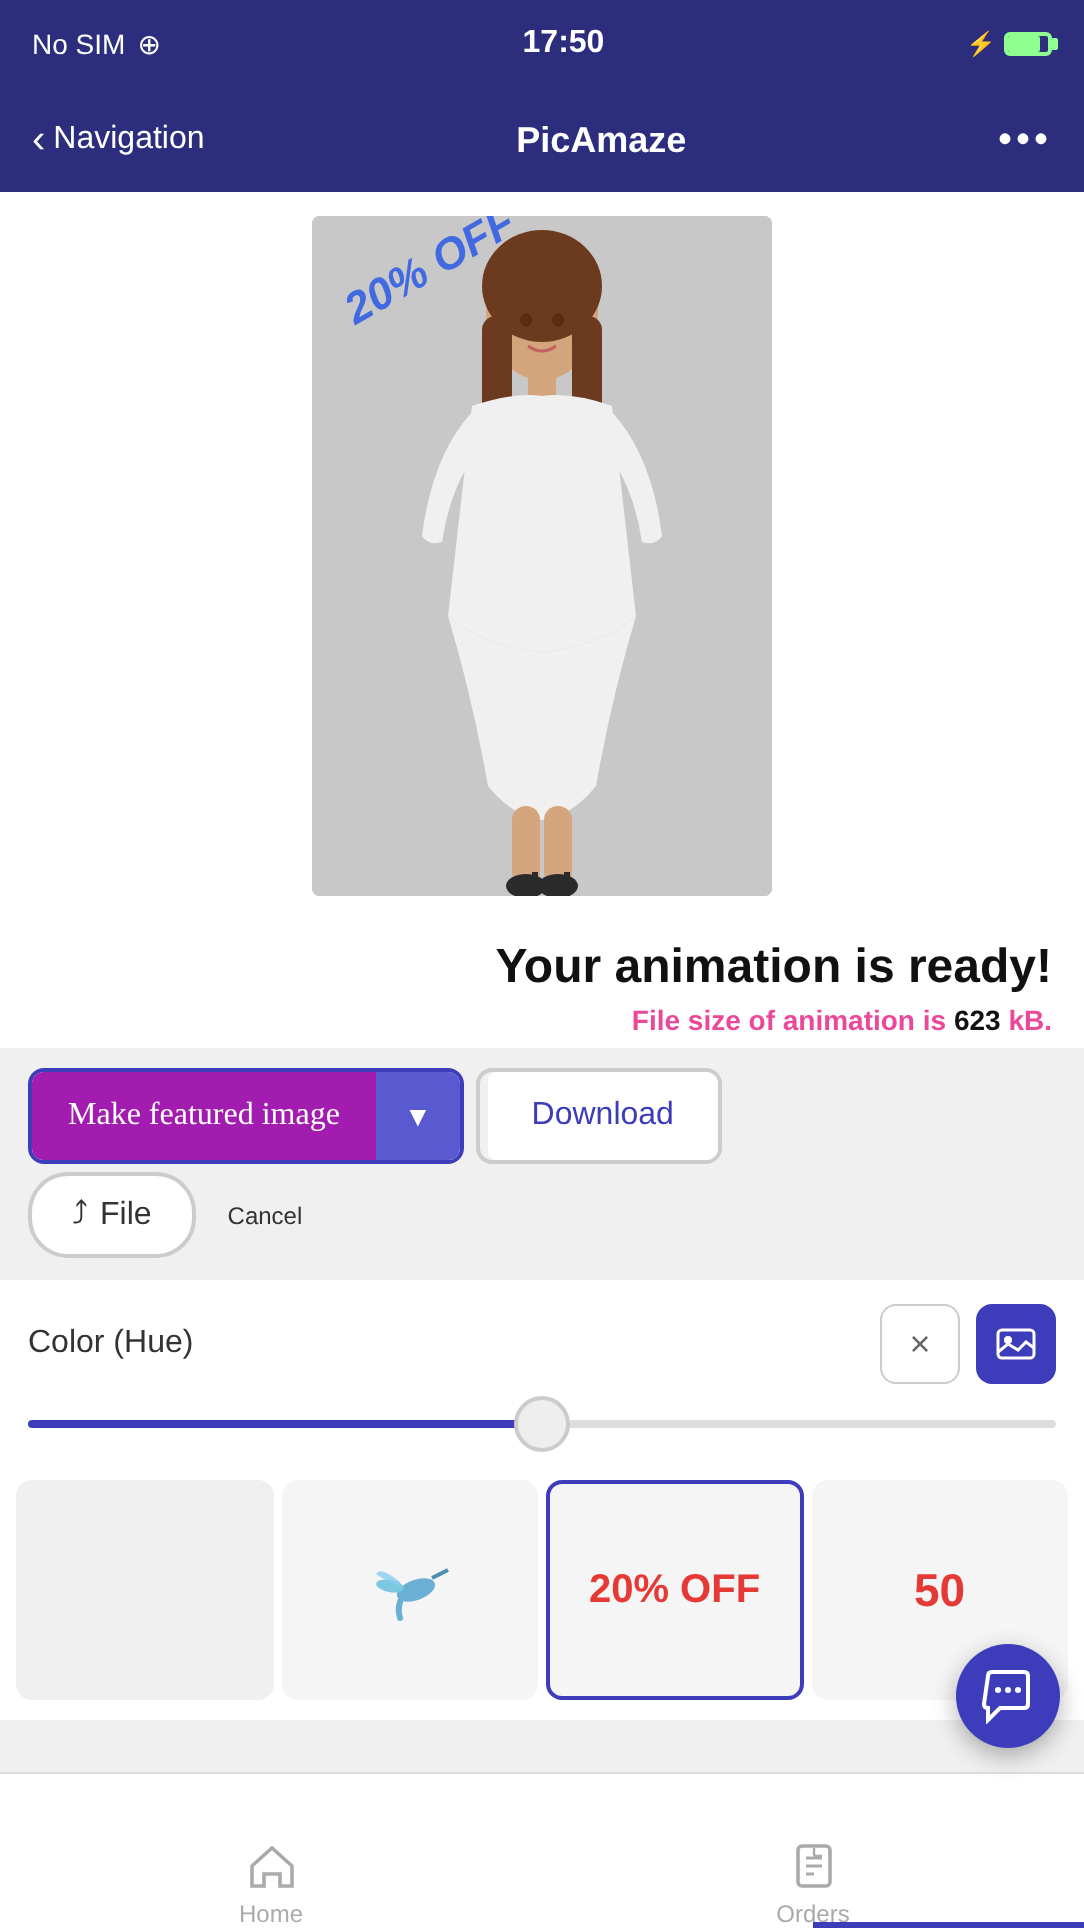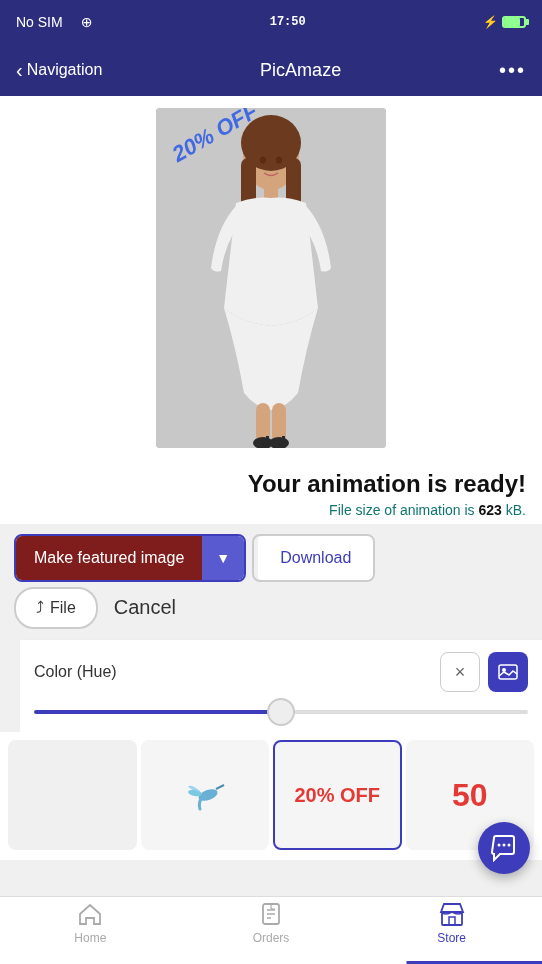--- a/index.html
+++ b/index.html
@@ -18,22 +18,22 @@
       width: 100%;
       height: 44px;
       background: #2d2d7e;
       display: flex;
       align-items: center;
       justify-content: space-between;
       padding: 0 16px;
       color: white;
       font-size: 14px;
     }
-    .status-left { display: flex; align-items: center; gap: 18px; }
-    .status-time { font-weight: 600; font-size: 12px; font-family: Liberation Mono, monospace; }
+    .status-left { display: flex; align-items: center; gap: 6px; }
+    .status-time { font-weight: 600; font-size: 16px; }
     .battery-icon {
       width: 24px; height: 12px;
       border: 2px solid #8fff8f;
       border-radius: 3px;
       position: relative;
       display: inline-flex;
       align-items: center;
     }
     .battery-icon::after {
       content: '';
@@ -61,21 +61,21 @@
       display: flex;
       align-items: center;
       justify-content: space-between;
       padding: 0 16px;
       color: white;
     }
     .nav-back {
       display: flex; align-items: center; gap: 4px;
       color: white; font-size: 16px; cursor: pointer;
     }
-    .nav-title { font-size: 18px; font-weight: 400; color: white; }
+    .nav-title { font-size: 18px; font-weight: 700; color: white; }
     .nav-dots { color: white; font-size: 20px; letter-spacing: 2px; cursor: pointer; }
 
     
     .image-container {
       display: flex;
       justify-content: center;
       padding: 12px 0 8px;
       background: white;
     }
     .product-image {
@@ -120,22 +120,22 @@
       font-size: 24px;
       font-weight: 700;
       color: #111;
       margin-bottom: 4px;
     }
     .file-size-text {
       font-size: 14px;
       color: #555;
     }
     .file-size-text span {
-      font-weight: 400;
-      color: #0f766e;
+      font-weight: 700;
+      color: #ec4899;
     }
     .btn-featured {
       flex: 1;
       background: #3d3dbc;
       color: white;
       border: none;
       padding: 14px 12px;
       font-size: 16px;
       font-weight: 500;
       cursor: pointer;
@@ -177,31 +177,30 @@
       border-radius: 20px;
       padding: 10px 20px;
       font-size: 16px;
       cursor: pointer;
       color: #333;
     }
     .btn-cancel {
       background: transparent;
       border: none;
       padding: 10px 16px;
-      font-size: 20px;
+      font-size: 12px;
       cursor: pointer;
       color: #333;
     }
 
     
     .color-section {
       background: white;
       border-top: 1px solid #eee;
       padding: 12px 14px 10px;
-      margin-left: 20px;
     }
     .color-header {
       display: flex;
       align-items: center;
       justify-content: space-between;
       margin-bottom: 10px;
     }
     .color-label {
       font-size: 16px;
       color: #333;
@@ -302,25 +301,25 @@
       cursor: pointer;
       box-shadow: 0 4px 12px rgba(0,0,0,0.3);
       z-index: 10;
     }
 
     
     .tab-bar {
       position: absolute;
       bottom: 0;
       width: 100%;
-      height: 68px;
+      height: 78px;
       background: white;
       border-top: 1px solid #ddd;
       display: flex;
-      align-items: flex-start;
+      align-items: flex-end;
     }
     .tab-item {
       flex: 1;
       display: flex;
       flex-direction: column;
       align-items: center;
       justify-content: center;
       gap: 4px;
       cursor: pointer;
       padding-top: 4px;
@@ -424,21 +423,21 @@
 
 <div class="animation-ready">
   <div class="animation-title">Your animation is ready!</div>
   <div class="file-size-text">
     <span>File size of animation is </span><span style="font-weight:700;color:#111;">623</span><span> kB.</span>
   </div>
 </div>
 
 <div class="action-buttons-wrapper">
   <div class="featured-group">
-    <button class="btn-featured" style="background:#7f1d1d;color:white;border:none;padding:13px 18px;font-size:16px;font-weight:500;cursor:pointer;">Make featured image</button>
+    <button class="btn-featured" style="background:#a21caf;color:white;border:none;padding:13px 18px;font-size:16px;font-weight:500;cursor:pointer;font-family:Liberation Serif, serif;">Make featured image</button>
     <button class="btn-dropdown" style="background:#5a5ad0;color:white;border:none;padding:13px 14px;cursor:pointer;font-size:14px;">▼</button>
   </div>
   <div class="download-btn-wrapper">
     <button class="btn-download" style="background:white;color:#3d3dbc;border:none;padding:13px 22px;font-size:16px;font-weight:500;cursor:pointer;">Download</button>
   </div>
 </div>
 
 <div class="share-row">
   <button class="btn-share">
     <span style="font-size:16px;">⤴</span>
@@ -481,21 +480,21 @@
       <path d="M36,24 L44,20" stroke="#4a8fb0" stroke-width="2" fill="none"></path>
       <path d="M22,32 Q18,38 20,44" stroke="#6ab0d4" stroke-width="3" fill="none" stroke-linecap="round"></path>
 
       <path d="M20,26 Q10,18 8,22 Q14,26 20,28" fill="#88ccee" opacity="0.8"></path>
     </svg>
   </div>
   <div class="thumb selected">
     <span class="thumb-text-red">20% OFF</span>
   </div>
   <div class="thumb" style="overflow:hidden;">
-    <span class="thumb-text-partial" style="font-size:32px;font-weight:900;color:#e53935;">50</span>
+    <span class="thumb-text-partial" style="font-size:23px;font-weight:900;color:#e53935;">50</span>
   </div>
 </div>
 
 <div class="chat-bubble">
   <svg width="28" height="28" viewBox="0 0 28 28">
     <path d="M4,4 Q4,2 6,2 L22,2 Q24,2 24,4 L24,18 Q24,20 22,20 L10,20 L4,26 L4,20 Q2,20 2,18 Z" fill="none" stroke="white" stroke-width="2"></path>
     <circle cx="9" cy="11" r="1.5" fill="white"></circle>
     <circle cx="14" cy="11" r="1.5" fill="white"></circle>
     <circle cx="19" cy="11" r="1.5" fill="white"></circle>
   </svg>
@@ -511,23 +510,14 @@
   <div class="tab-item">
     <svg width="26" height="26" viewBox="0 0 26 26">
       <rect x="5" y="3" width="16" height="20" rx="2" fill="none" stroke="#aaa" stroke-width="1.8"></rect>
       <line x1="9" y1="9" x2="17" y2="9" stroke="#aaa" stroke-width="1.5"></line>
       <line x1="9" y1="13" x2="17" y2="13" stroke="#aaa" stroke-width="1.5"></line>
       <line x1="9" y1="17" x2="13" y2="17" stroke="#aaa" stroke-width="1.5"></line>
       <path d="M13,4 L13,7 Q13,8 14,8 L17,8" fill="none" stroke="#aaa" stroke-width="1.2"></path>
     </svg>
     <span class="tab-label">Orders</span>
   </div>
-  <div class="tab-item">
-    <svg width="26" height="26" viewBox="0 0 26 26">
-      <rect x="3" y="11" width="20" height="13" rx="1" fill="none" stroke="#3d3dbc" stroke-width="1.8"></rect>
-      <path d="M2,11 L5,3 L21,3 L24,11 Z" fill="none" stroke="#3d3dbc" stroke-width="1.8"></path>
-      <path d="M2,11 Q6,15 13,11 Q20,15 24,11" fill="none" stroke="#3d3dbc" stroke-width="1.5"></path>
-      <rect x="10" y="16" width="6" height="8" fill="none" stroke="#3d3dbc" stroke-width="1.5"></rect>
-    </svg>
-    <span class="tab-label active">Store</span>
-  </div>
   <div class="tab-active-bar"></div>
 </div>
 
 </body></html>

